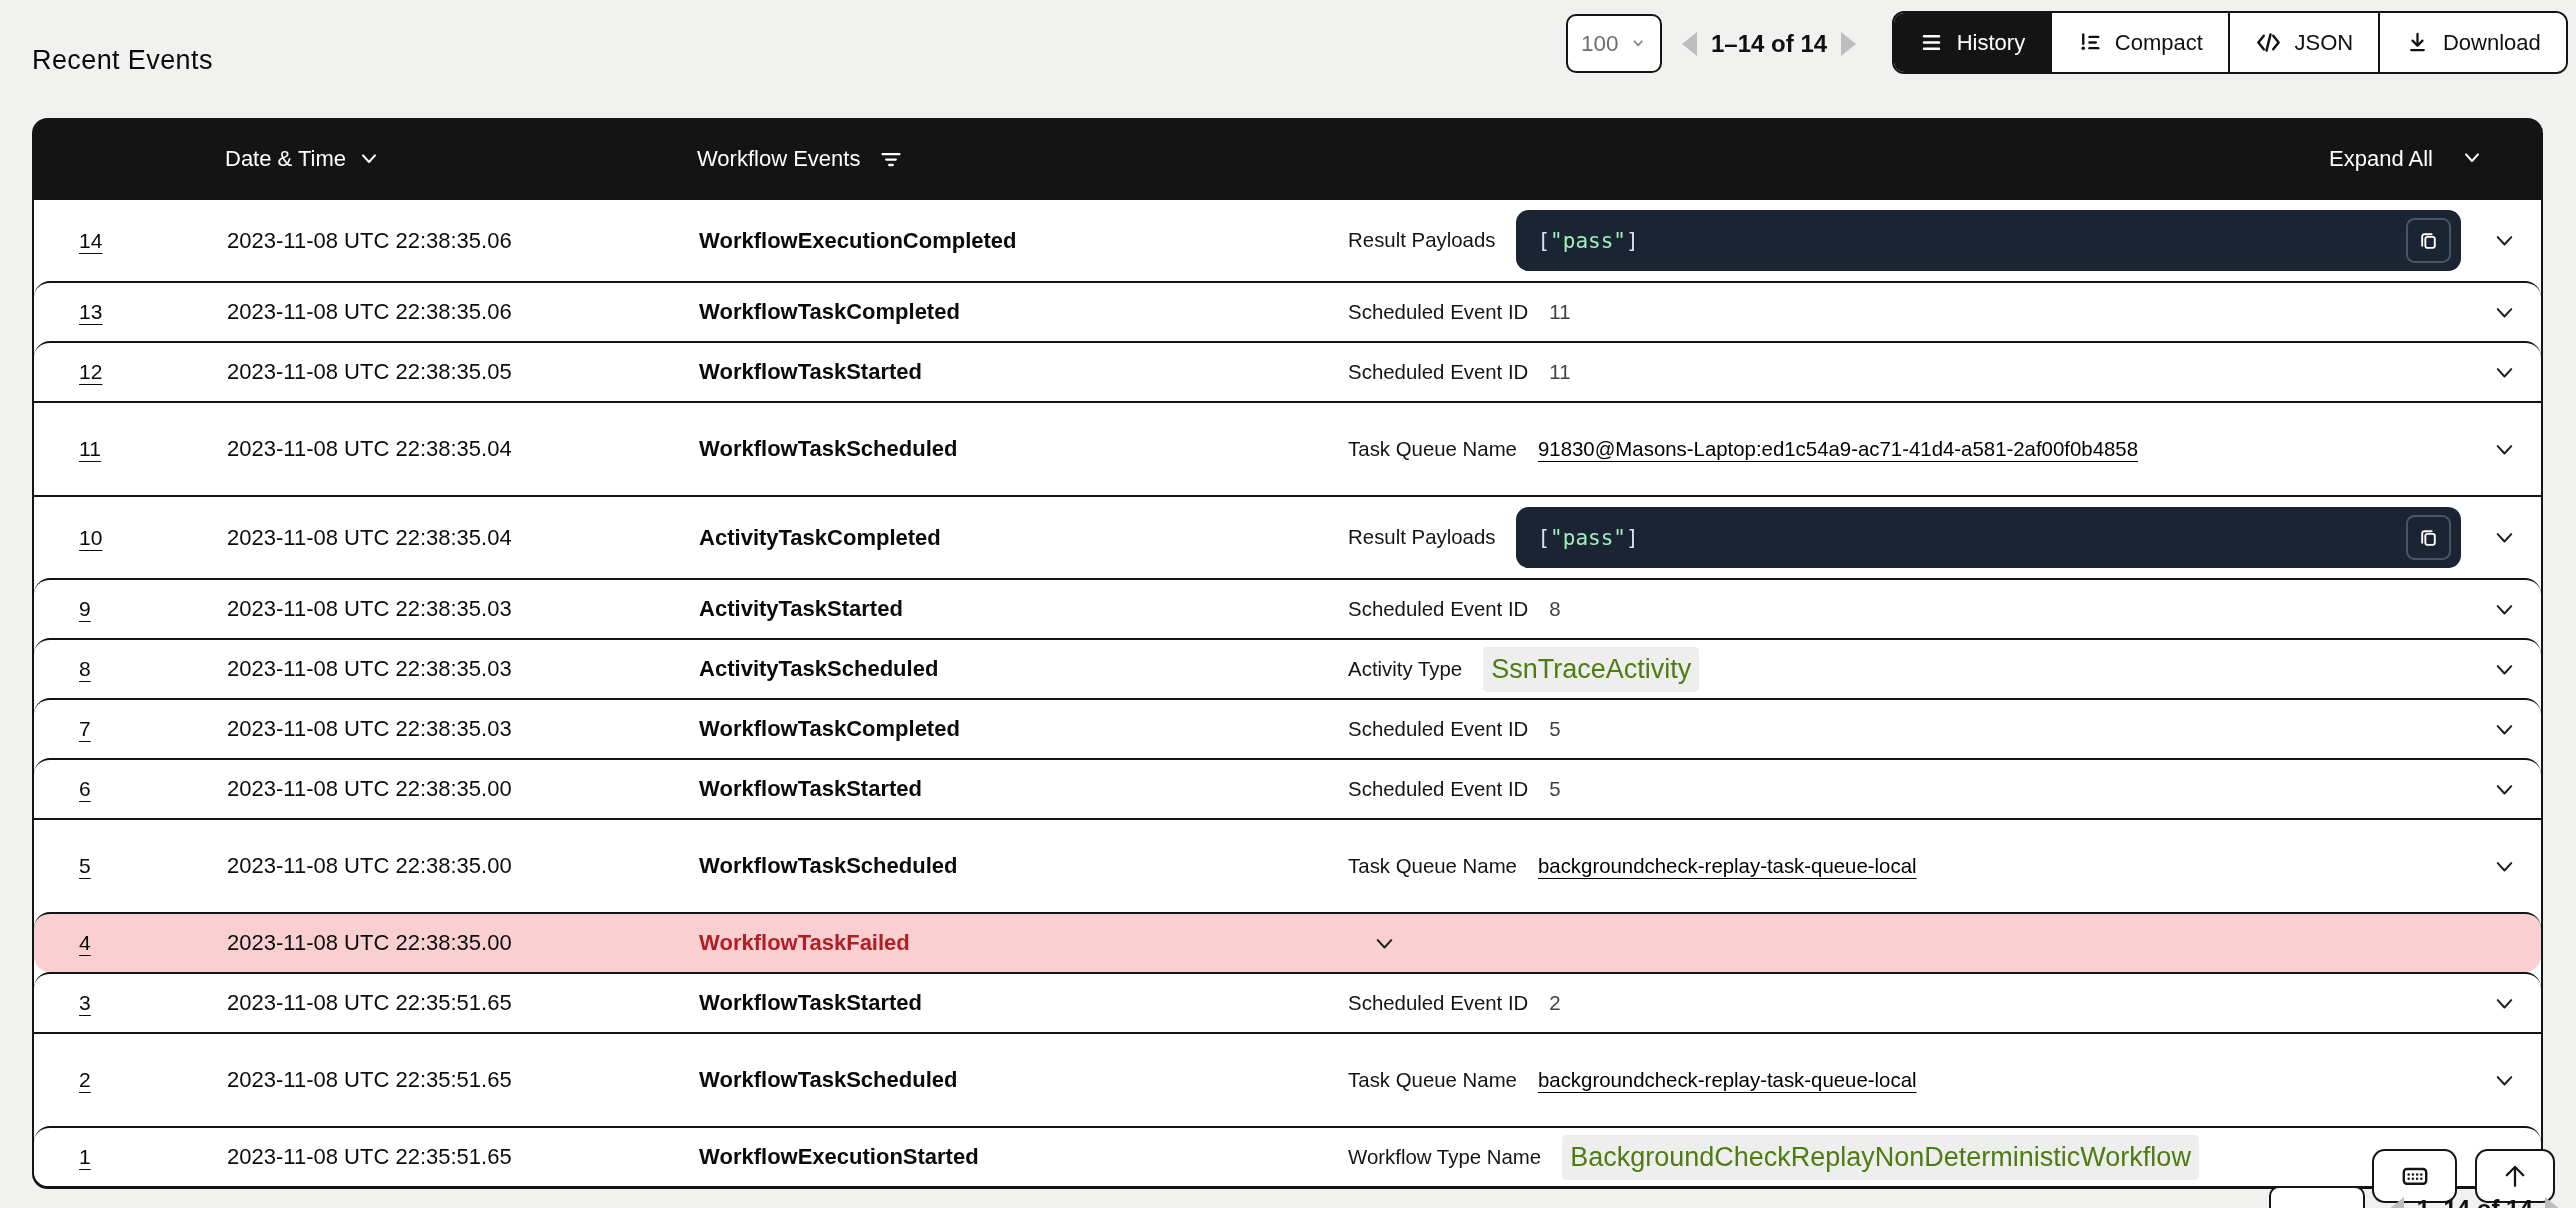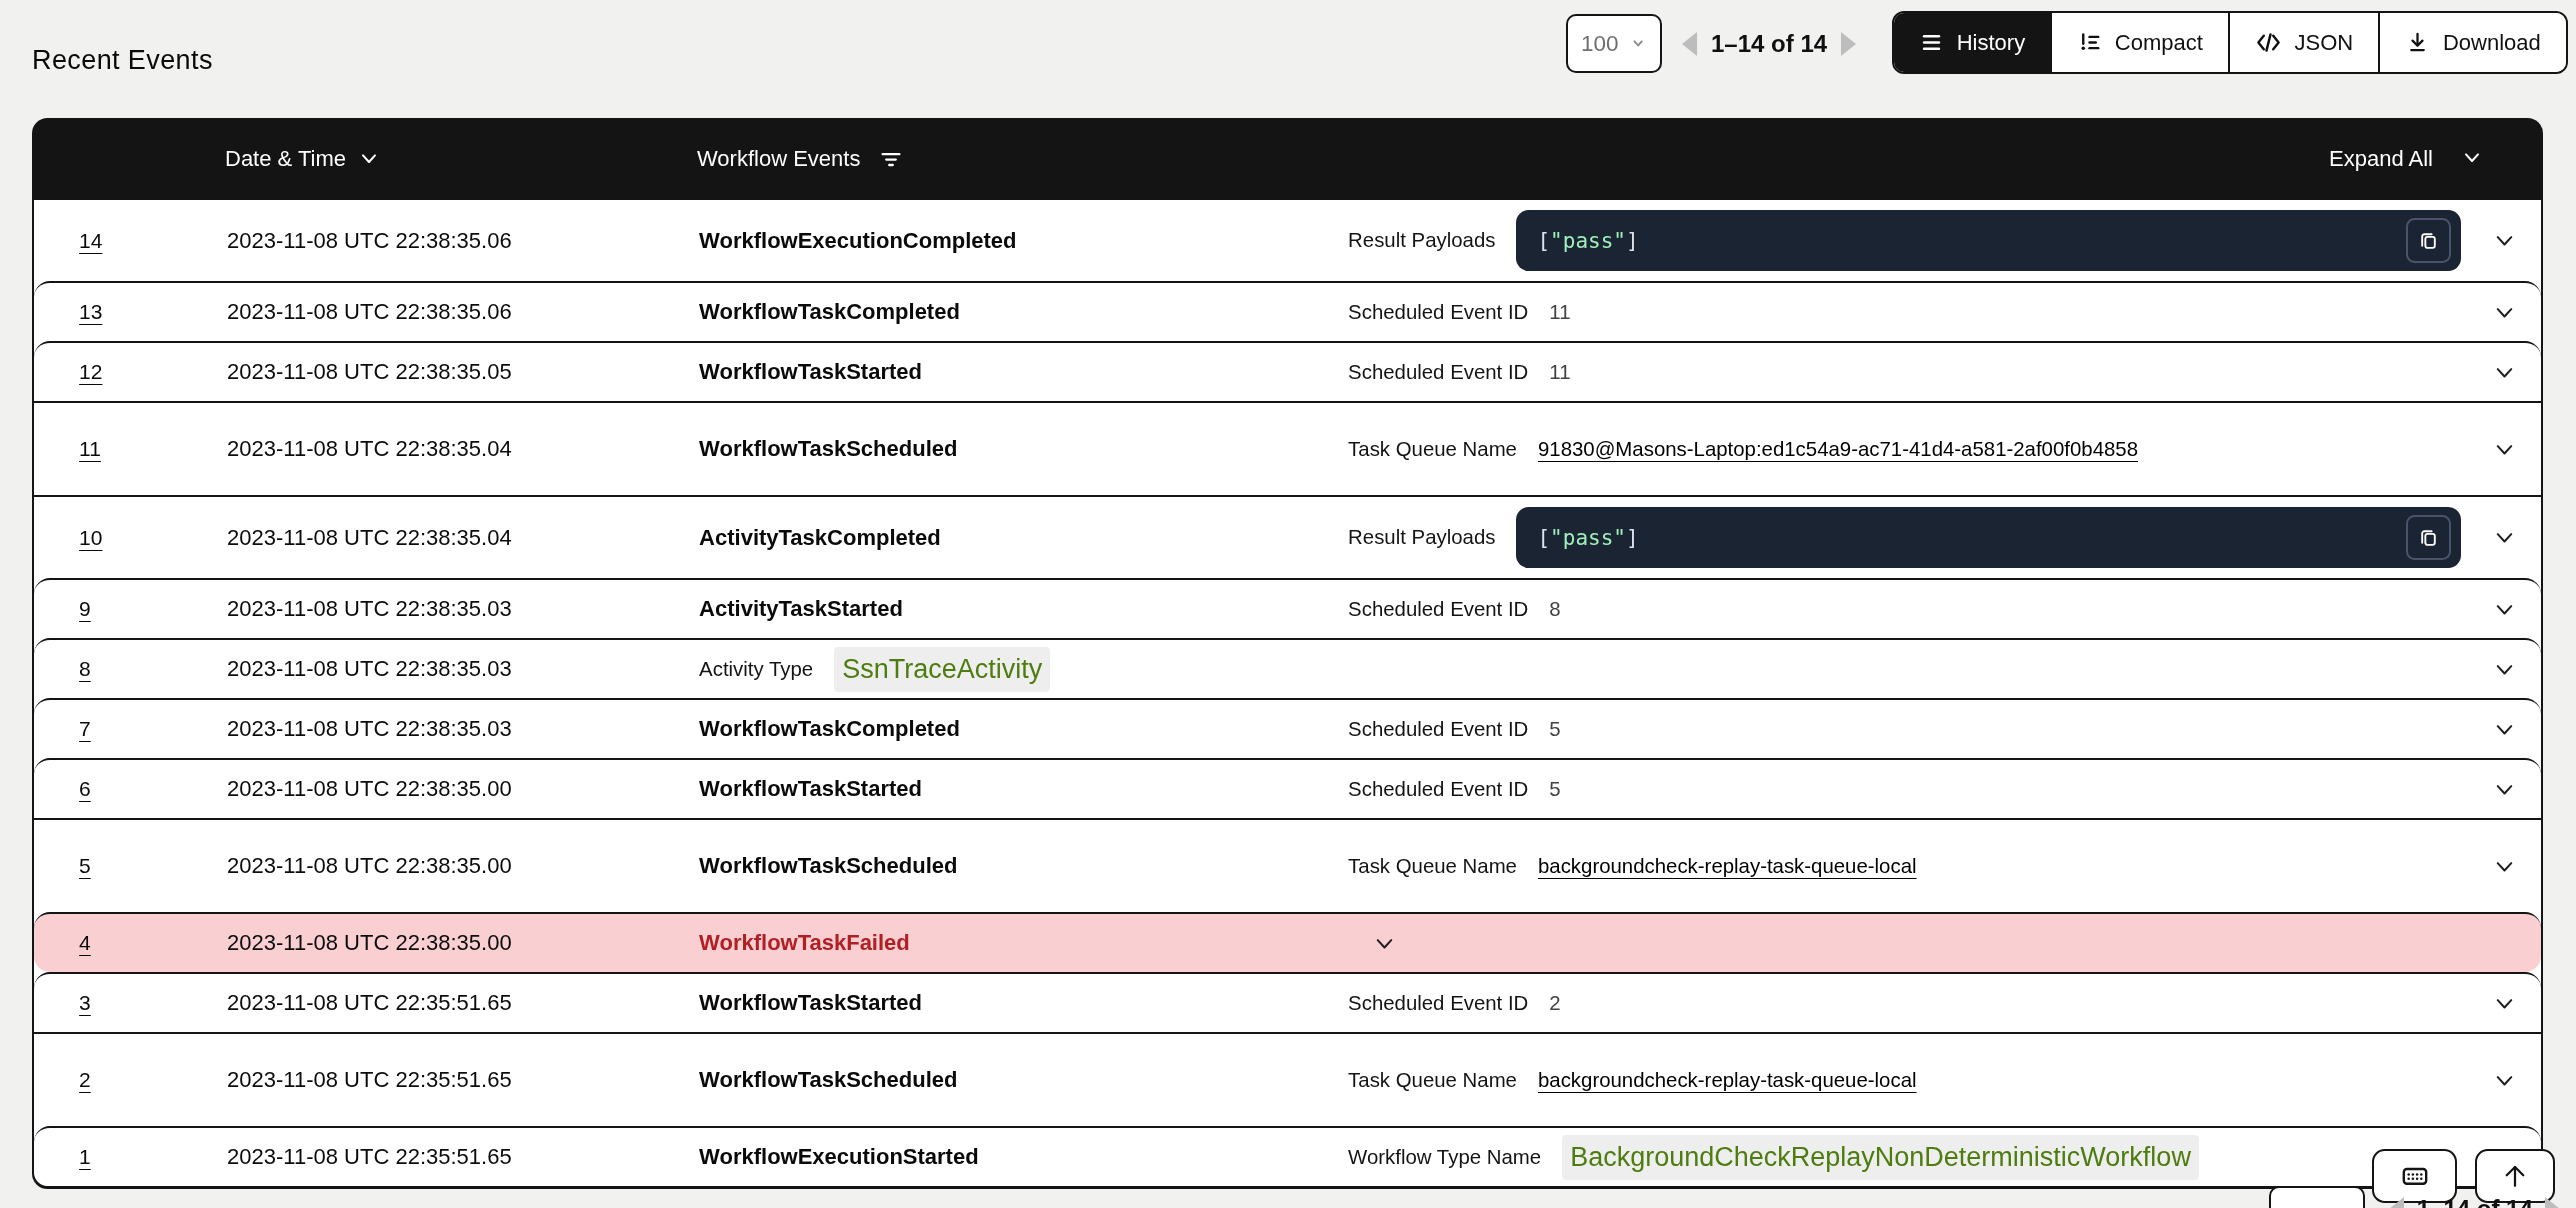--- a/index.html
+++ b/index.html
@@ -285,20 +285,21 @@
     </span>
     <span class="c-chevron">
           <svg width="27" height="27" viewBox="0 0 20 20" fill="none" stroke="currentColor" stroke-width="1.5" stroke-linecap="round" stroke-linejoin="round">
             <polyline points="5,7.5 10,13 15,7.5"></polyline>
           </svg>
         </span>
   </div>
       <div class="row h-reg">
     <span class="c-id"><span>8</span></span>
     <span class="c-time">2023-11-08 UTC 22:38:35.03</span>
+    <span class="c-event">ActivityTaskScheduled</span>
     <span class="c-detail">
       <span class="d-label">Activity Type</span>
       <span class="d-badge">SsnTraceActivity</span>
     </span>
     <span class="c-chevron">
           <svg width="27" height="27" viewBox="0 0 20 20" fill="none" stroke="currentColor" stroke-width="1.5" stroke-linecap="round" stroke-linejoin="round">
             <polyline points="5,7.5 10,13 15,7.5"></polyline>
           </svg>
         </span>
   </div>

